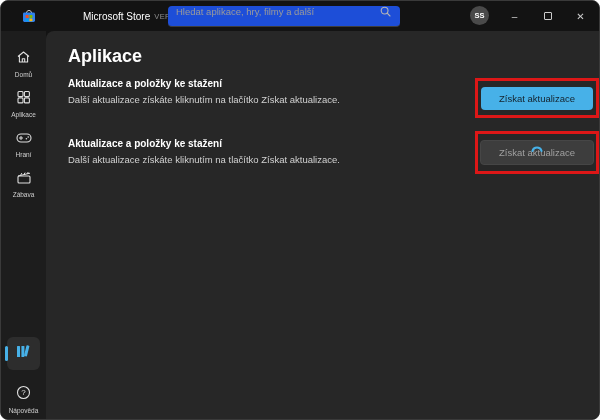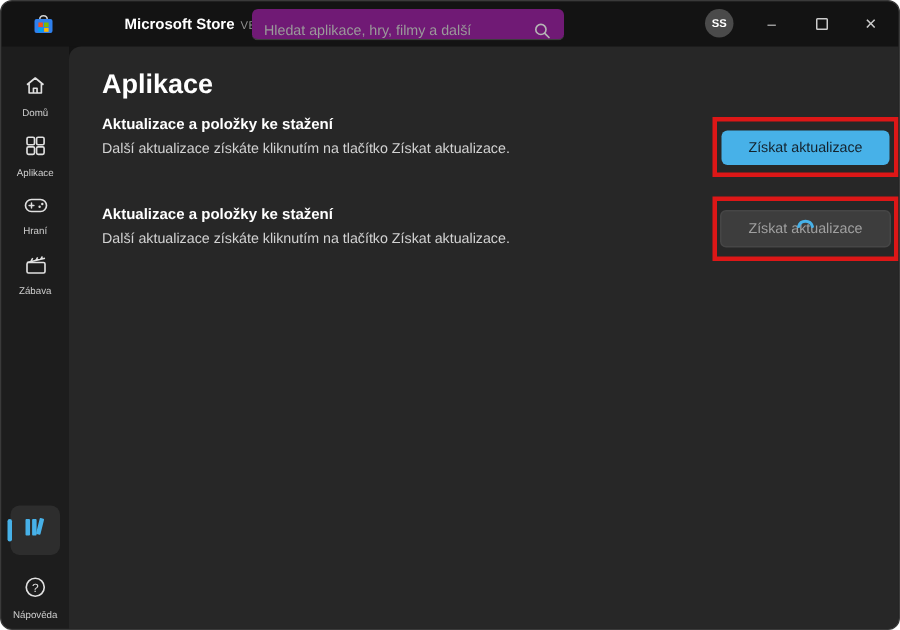--- a/index.html
+++ b/index.html
@@ -16,29 +16,29 @@
     overflow: hidden;
     position: relative;
   }
   
   .titlebar {
     height: 30px; background: #131313;
     display: flex; align-items: center;
     position: relative;
   }
   .store-icon { margin-left: 20px; flex: 0 0 auto; display:flex; }
-  .app-title { font-size: 10px; font-weight: bold; color: #ffffff; margin-left: 10px; white-space: nowrap; padding-left: 36px; }
+  .app-title { font-size: 10px; font-weight: normal; color: #ffffff; margin-left: 10px; white-space: nowrap; padding-left: 36px; }
   .app-suffix { font-size: 7.5px; color: #8f8f8f; margin-left: 4px; letter-spacing: .4px; white-space: nowrap; }
   .searchbox {
     position: absolute; left: 167px; top: 5px;
-    width: 208px; height: 21px;
-    background: #701a75;
+    width: 232px; height: 21px;
+    background: #1d4ed8;
     border-radius: 4px;
     border-bottom: 1px solid #3d3d3d;
-    display: flex; align-items: flex-end;
+    display: flex; align-items: flex-start;
   }
   .searchbox input {
     flex: 1; min-width: 0;
     background: transparent; border: none; outline: none;
     color: #cccccc; font-size: 9.5px; padding: 0 8px;
     font-family: "Liberation Sans", "DejaVu Sans", sans-serif;
   }
   .searchbox input::placeholder { color: #9a9a9a; opacity: 1; }
   .search-glyph { margin-right: 9px; display: flex; }
   .avatar {

